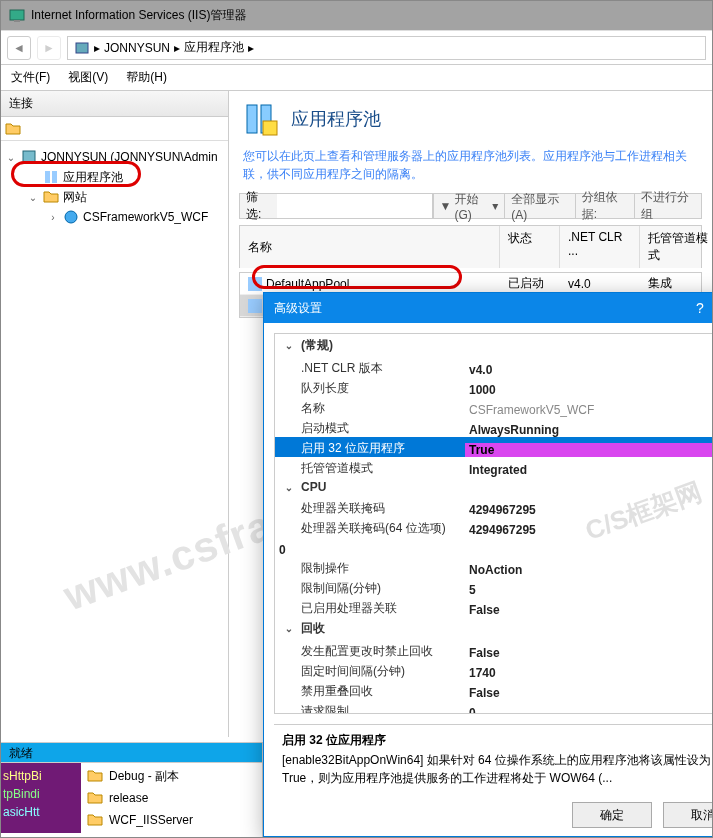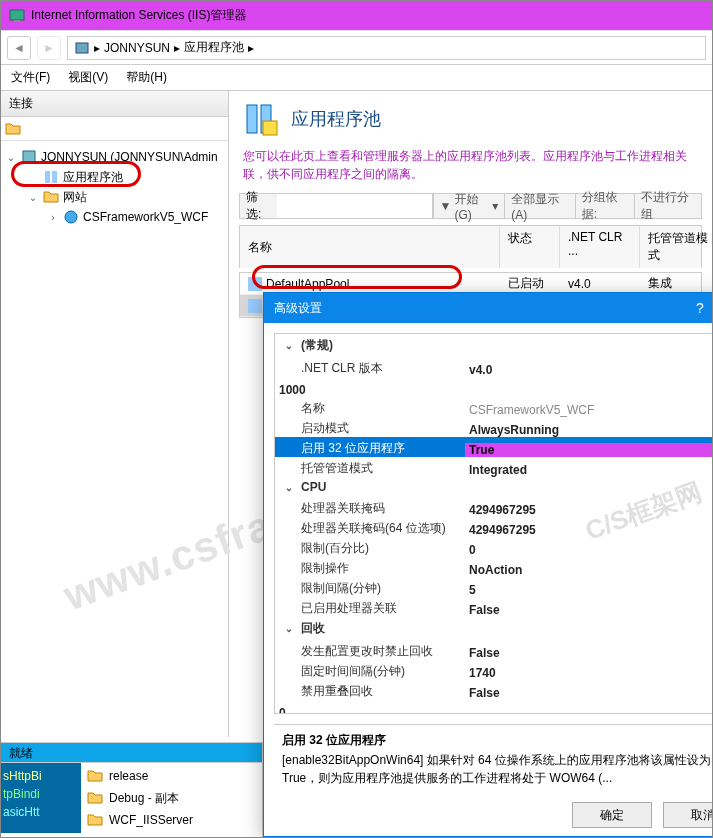--- a/index.html
+++ b/index.html
@@ -1,36 +1,36 @@
 <!DOCTYPE html>
 <html><head>
 <meta charset="utf-8">
 <style>
 *{box-sizing:border-box;margin:0;padding:0;font-family:"Microsoft YaHei","Segoe UI",Tahoma,sans-serif;font-size:12px}
 body{background:#fff;width:713px;height:838px;position:relative;overflow:hidden;border:1px solid #888}
-.titlebar{height:30px;background:#d946ef;display:flex;align-items:center;padding:0 8px;border-bottom:1px solid #ddd}
+.titlebar{height:30px;background:#a3a3a3;display:flex;align-items:center;padding:0 8px;border-bottom:1px solid #ddd}
 .iis-icon{width:16px;height:16px;margin-right:6px;display:inline-flex}
 .navbar{height:34px;background:#fff;border-bottom:1px solid #ccc;display:flex;align-items:center;padding:0 6px;gap:6px}
 .nav-btn{width:24px;height:24px;border:1px solid #ccc;border-radius:3px;display:flex;align-items:center;justify-content:center;color:#888}
 .breadcrumb{border:1px solid #ccc;height:24px;flex:1;display:flex;align-items:center;padding:0 6px;gap:4px}
 .menubar{height:26px;display:flex;align-items:center;padding:0 10px;gap:18px;border-bottom:1px solid #ccc}
 .menubar span{cursor:default}
 .main{display:flex;height:calc(100% - 90px - 100px)}
 .sidebar{width:228px;border-right:1px solid #ccc;display:flex;flex-direction:column}
 .panel-header{background:linear-gradient(#f7f7f7,#e8e8e8);border-bottom:1px solid #ccc;padding:4px 8px;font-size:12px}
 .toolbar-strip{height:24px;border-bottom:1px solid #ddd;display:flex;align-items:center;padding:0 4px;gap:4px}
 .tree{flex:1;padding:6px 4px;overflow:hidden;position:relative}
 .tree-row{display:flex;align-items:center;height:20px;gap:4px;white-space:nowrap}
 .tree-toggle{width:12px;text-align:center;color:#666;font-size:10px}
 .t-icon{width:16px;height:16px;display:inline-flex;align-items:center;justify-content:center}
 .content{flex:1;display:flex;flex-direction:column;overflow:hidden}
 .content-title{display:flex;align-items:center;gap:12px;padding:10px 14px}
 .content-title h1{font-size:18px;font-weight:normal;color:#1a4e8a}
 .big-icon{width:36px;height:36px}
-.desc{padding:0 14px 10px;color:#a21caf;line-height:1.5}
+.desc{padding:0 14px 10px;color:#3b82f6;line-height:1.5}
 .filterbar{display:flex;align-items:center;height:26px;border:1px solid #ccc;margin:0 10px;background:#f3f3f3}
 .filterbar .lbl{padding:0 6px}
 .filterbar .box{flex:0 0 90px;border-right:1px solid #ccc;height:100%}
 .filterbar .act{padding:0 6px;border-left:1px solid #ccc;height:100%;display:flex;align-items:center;gap:3px;color:#555}
 .col-headers{display:flex;margin:6px 10px 0;background:#f7f7f7;border:1px solid #ccc;border-bottom:none}
 .col-headers div{padding:4px 8px;border-right:1px solid #ddd}
 .grid-rows{margin:4px 10px;border:1px solid #ccc;border-top:1px solid #ccc}
 .grid-row{display:flex;height:22px;align-items:center;border-bottom:1px solid #eee}
 .grid-row.sel{background:#d8d8d8}
 .grid-row div{padding:0 8px}
@@ -55,21 +55,21 @@
 .prop-row.sel .k,.prop-row.sel .v{color:#fff}
 .prop-row.sel .v{background:#d946ef;color:#000}
 .dd{position:absolute;right:4px;top:1px;width:16px;height:16px;border:1px solid #999;background:#eee;display:flex;align-items:center;justify-content:center;font-size:9px}
 .dlg-footer-desc{border-top:1px solid #ccc;margin:0 10px;padding:6px 8px;height:70px;font-size:12px;line-height:1.5}
 .dlg-footer-desc .dt{font-weight:bold;margin-bottom:2px}
 .dlg-buttons{display:flex;justify-content:flex-end;gap:11px;padding:8px 12px}
 .dlg-buttons button{width:80px;height:26px;border:1px solid #aaa;background:#eee}
 .bottom-section{position:absolute;left:0;bottom:0;width:262px;height:95px;border-top:1px solid #ccc;border-right:1px solid #ccc;background:#fff;z-index:2}
 .status-panel{height:20px;border-bottom:1px solid #ccc;padding:2px 8px;background:#0ea5e9}
 .dark-rows{display:flex}
-.dark-col{width:80px;background:#0369a1;color:#8f8;font-family:Consolas,monospace;padding:4px 2px;font-size:11px;line-height:18px}
+.dark-col{width:80px;background:#701a75;color:#8f8;font-family:Consolas,monospace;padding:4px 2px;font-size:11px;line-height:18px}
 .dark-col div{white-space:nowrap;overflow:hidden}
 .file-list{flex:1;padding:2px 0}
 .file-row{display:flex;align-items:center;height:22px;gap:6px;padding:0 6px}
 .folder-icon{width:16px;height:16px}
 .ring{position:absolute;border:3px solid #d00;border-radius:50%;pointer-events:none;z-index:5}
 .ring1{left:10px;top:160px;width:130px;height:26px;border-radius:14px}
 .ring2{left:251px;top:264px;width:210px;height:24px;border-radius:14px}
 .ring3{left:310px;top:412px;width:350px;height:46px;border-radius:24px}
 .chev{font-size:10px;color:#555;width:12px;display:inline-block;text-align:center}
 .wm2{position:absolute;right:40px;top:160px;transform:rotate(-20deg);color:#e0e0e0;font-size:26px;font-weight:bold;pointer-events:none}
@@ -230,20 +230,21 @@
     <div class="wm2">C/S框架网</div>
     <div class="prop-group">
         <span class="chev">⌄</span>
         <span>(常规)</span>
       </div>
     <div class="prop-row">
         <div class="k">.NET CLR 版本</div>
         <div class="v">v4.0</div>
       </div>
     <div class="prop-row">
+        <div class="k">队列长度</div>
         <div class="v">1000</div>
       </div>
     <div class="prop-row">
         <div class="k">名称</div>
         <div class="v gray">CSFrameworkV5_WCF</div>
       </div>
     <div class="prop-row">
         <div class="k">启动模式</div>
         <div class="v">AlwaysRunning</div>
       </div>
@@ -261,21 +262,20 @@
       </div>
     <div class="prop-row">
         <div class="k">处理器关联掩码</div>
         <div class="v">4294967295</div>
       </div>
     <div class="prop-row">
         <div class="k">处理器关联掩码(64 位选项)</div>
         <div class="v">4294967295</div>
       </div>
     <div class="prop-row">
-        <div class="k">限制(百分比)</div>
         <div class="v">0</div>
       </div>
     <div class="prop-row">
         <div class="k">限制操作</div>
         <div class="v">NoAction</div>
       </div>
     <div class="prop-row">
         <div class="k">限制间隔(分钟)</div>
         <div class="v">5</div>
       </div>
@@ -293,20 +293,21 @@
       </div>
     <div class="prop-row">
         <div class="k">固定时间间隔(分钟)</div>
         <div class="v">1740</div>
       </div>
     <div class="prop-row">
         <div class="k">禁用重叠回收</div>
         <div class="v">False</div>
       </div>
     <div class="prop-row">
+        <div class="k">请求限制</div>
         <div class="v">0</div>
       </div>
 
   </div>
   <div class="dlg-footer-desc">
     <div class="dt">启用 32 位应用程序</div>
     <div>[enable32BitAppOnWin64] 如果针对 64 位操作系统上的应用程序池将该属性设为 True，则为应用程序池提供服务的工作进程将处于 WOW64 (...</div>
   </div>
   <div class="dlg-buttons">
     <button>确定</button>
@@ -320,27 +321,27 @@
     <div class="dark-col">
       <div style="color:#ff8">sHttpBi</div>
       <div>tpBindi</div>
       <div style="color:#8ff">asicHtt</div>
     </div>
     <div class="file-list">
       <div class="file-row">
           <span class="folder-icon"><svg viewBox="0 0 16 16">
               <path d="M1 3h5l2 2h7v8H1z" fill="#fc6" stroke="#b80"></path>
             </svg></span>
-          <span>release</span>
+          <span>Debug - 副本</span>
         </div>
       <div class="file-row">
           <span class="folder-icon"><svg viewBox="0 0 16 16">
               <path d="M1 3h5l2 2h7v8H1z" fill="#fc6" stroke="#b80"></path>
             </svg></span>
-          <span>Debug - 副本</span>
+          <span>release</span>
         </div>
       <div class="file-row">
           <span class="folder-icon"><svg viewBox="0 0 16 16">
               <path d="M1 3h5l2 2h7v8H1z" fill="#fc6" stroke="#b80"></path>
             </svg></span>
           <span>WCF_IISServer</span>
         </div>
     </div>
   </div>
 </div>

